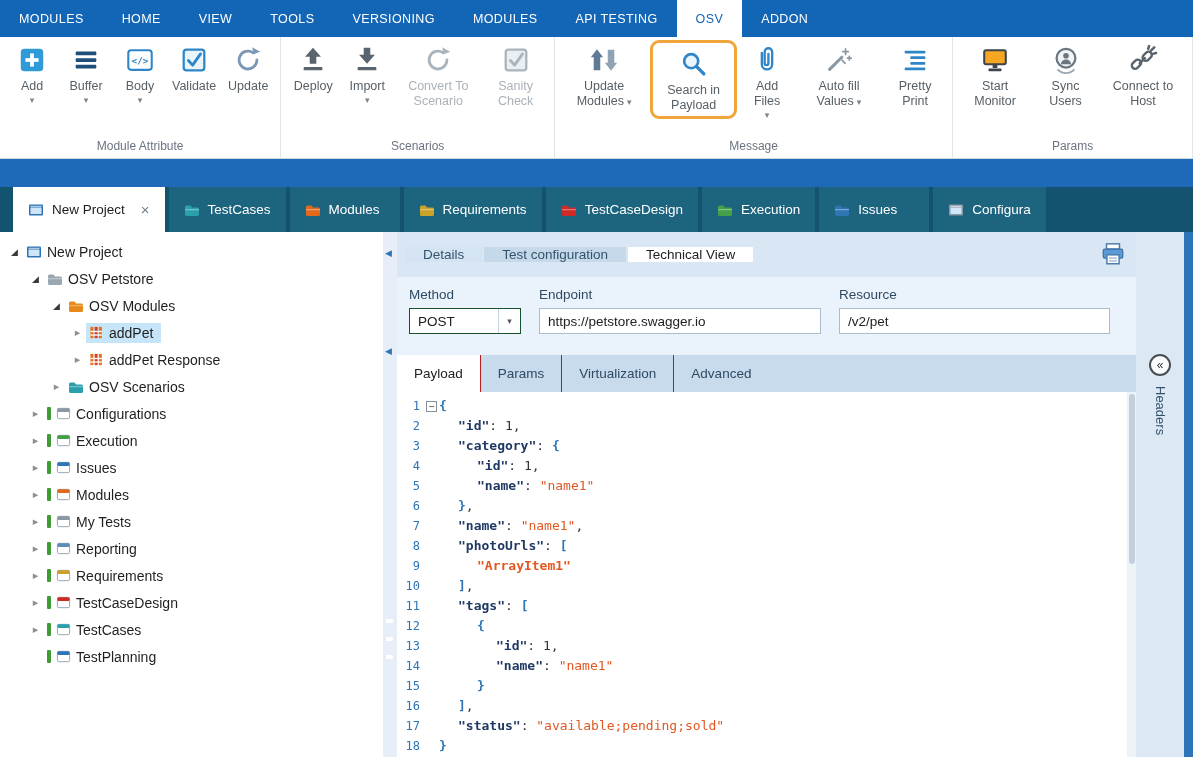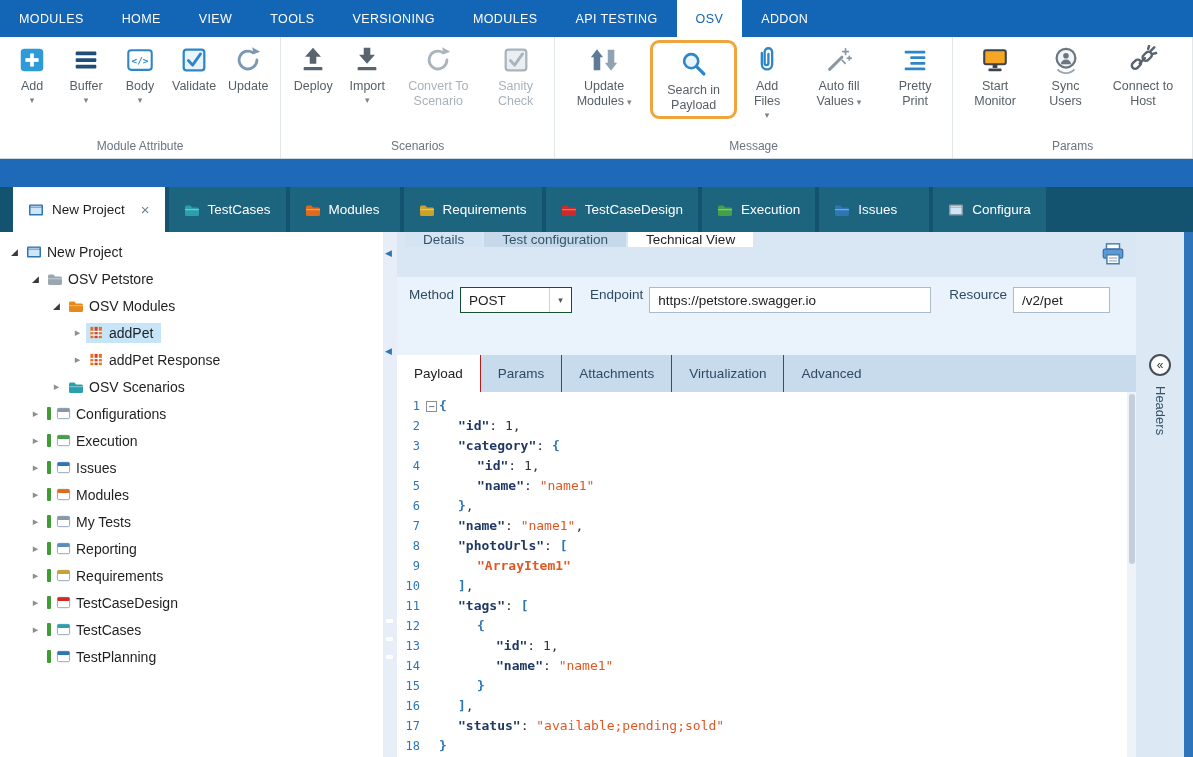--- a/index.html
+++ b/index.html
@@ -46,28 +46,28 @@
   .tbar{width:4px;height:13px;background:#3f9c35;border-radius:1px;flex:none}
   .ticon{display:flex;flex:none}
   .tlabel{color:#1f1f1f}
 
   .splitter{width:14px;background:#e7eef7;position:relative;flex:none;cursor:col-resize}
   .sp-ch{position:absolute;left:2px;font-size:9px;color:#2e75b6;cursor:pointer}
   .grip{position:absolute;top:387px;left:3px;display:flex;flex-direction:column;gap:14px}
   .grip i{width:7px;height:4px;background:#fff;border-radius:1px;display:block}
 
   .main{flex:1;display:flex;flex-direction:column;background:#d9e7f4;min-width:0}
-  .vtabs{height:45px;display:flex;align-items:flex-start;padding-left:8px;position:relative;flex:none}
+  .vtabs{height:45px;display:flex;align-items:center;padding-left:8px;position:relative;flex:none}
   .vtab{display:flex;align-items:center;padding:0 18px;font-size:13.5px;color:#33536b;background:#d5e4f2;margin-right:2px;cursor:pointer}
   .vtab:nth-of-type(2){background:#c5d9ea}
   .vtab.active{background:#fff;color:#222}
   .printbtn{position:absolute;right:10px;top:9px;cursor:pointer}
 
   .form{background:#eaf3fb;height:78px;padding:10px 26px 0 12px;display:flex;gap:18px;flex:none}
-  .ffield{display:flex;flex-direction:row;gap:6px}
+  .ffield{display:flex;flex-direction:column;gap:6px}
   .ffield label{font-size:13.5px;color:#2f4a63}
   .select{width:112px;height:26px;background:#fff;border:1px solid #14532d;display:flex;align-items:center;justify-content:space-between;padding-left:8px;font-size:13.5px;color:#222;cursor:pointer}
   .selarrow{width:22px;height:100%;border-left:1px solid #c7d3de;display:flex;align-items:center;justify-content:center;font-size:9px;color:#556}
   .ffield input{height:26px;border:1px solid #abbccb;font-size:13.5px;color:#222;padding:0 8px;font-family:"Liberation Sans",sans-serif;background:#fff}
   .f-endpoint input{width:282px}
   .f-resource{flex:1}
   .f-resource input{width:100%}
 
   .subtabs{height:37px;background:#c7dbec;display:flex;align-items:stretch;flex:none}
   .stab{display:flex;align-items:center;padding:0 17px;font-size:13.5px;color:#2f4a63;border-right:1px solid #b91c1c;cursor:pointer}
@@ -631,21 +631,20 @@
         </div>
         <div class="ffield f-resource">
           <label>Resource</label>
           <input value="/v2/pet" style="">
         </div>
       </div>
 
       <div class="subtabs">
           <div class="stab active">Payload</div>
           <div class="stab">Params</div>
-          <div class="stab">Attachments</div>
           <div class="stab">Virtualization</div>
           <div class="stab">Advanced</div>
         </div>
 
       <div class="editor">
         <div class="code">
             <div class="cline"><span class="cnum">1</span><span class="cfold box"><span>−</span></span><span class="ctext" style="padding-left: 0px;"><span class="tok-p">{</span></span></div>
             <div class="cline"><span class="cnum">2</span><span class="cfold"></span><span class="ctext" style="padding-left: 19px;"><span class="tok-k">"id"</span><span class="tok-c">: </span><span class="tok-d">1</span><span class="tok-c">,</span></span></div>
             <div class="cline"><span class="cnum">3</span><span class="cfold"></span><span class="ctext" style="padding-left: 19px;"><span class="tok-k">"category"</span><span class="tok-c">: </span><span class="tok-p">{</span></span></div>
             <div class="cline"><span class="cnum">4</span><span class="cfold"></span><span class="ctext" style="padding-left: 38px;"><span class="tok-k">"id"</span><span class="tok-c">: </span><span class="tok-d">1</span><span class="tok-c">,</span></span></div>

